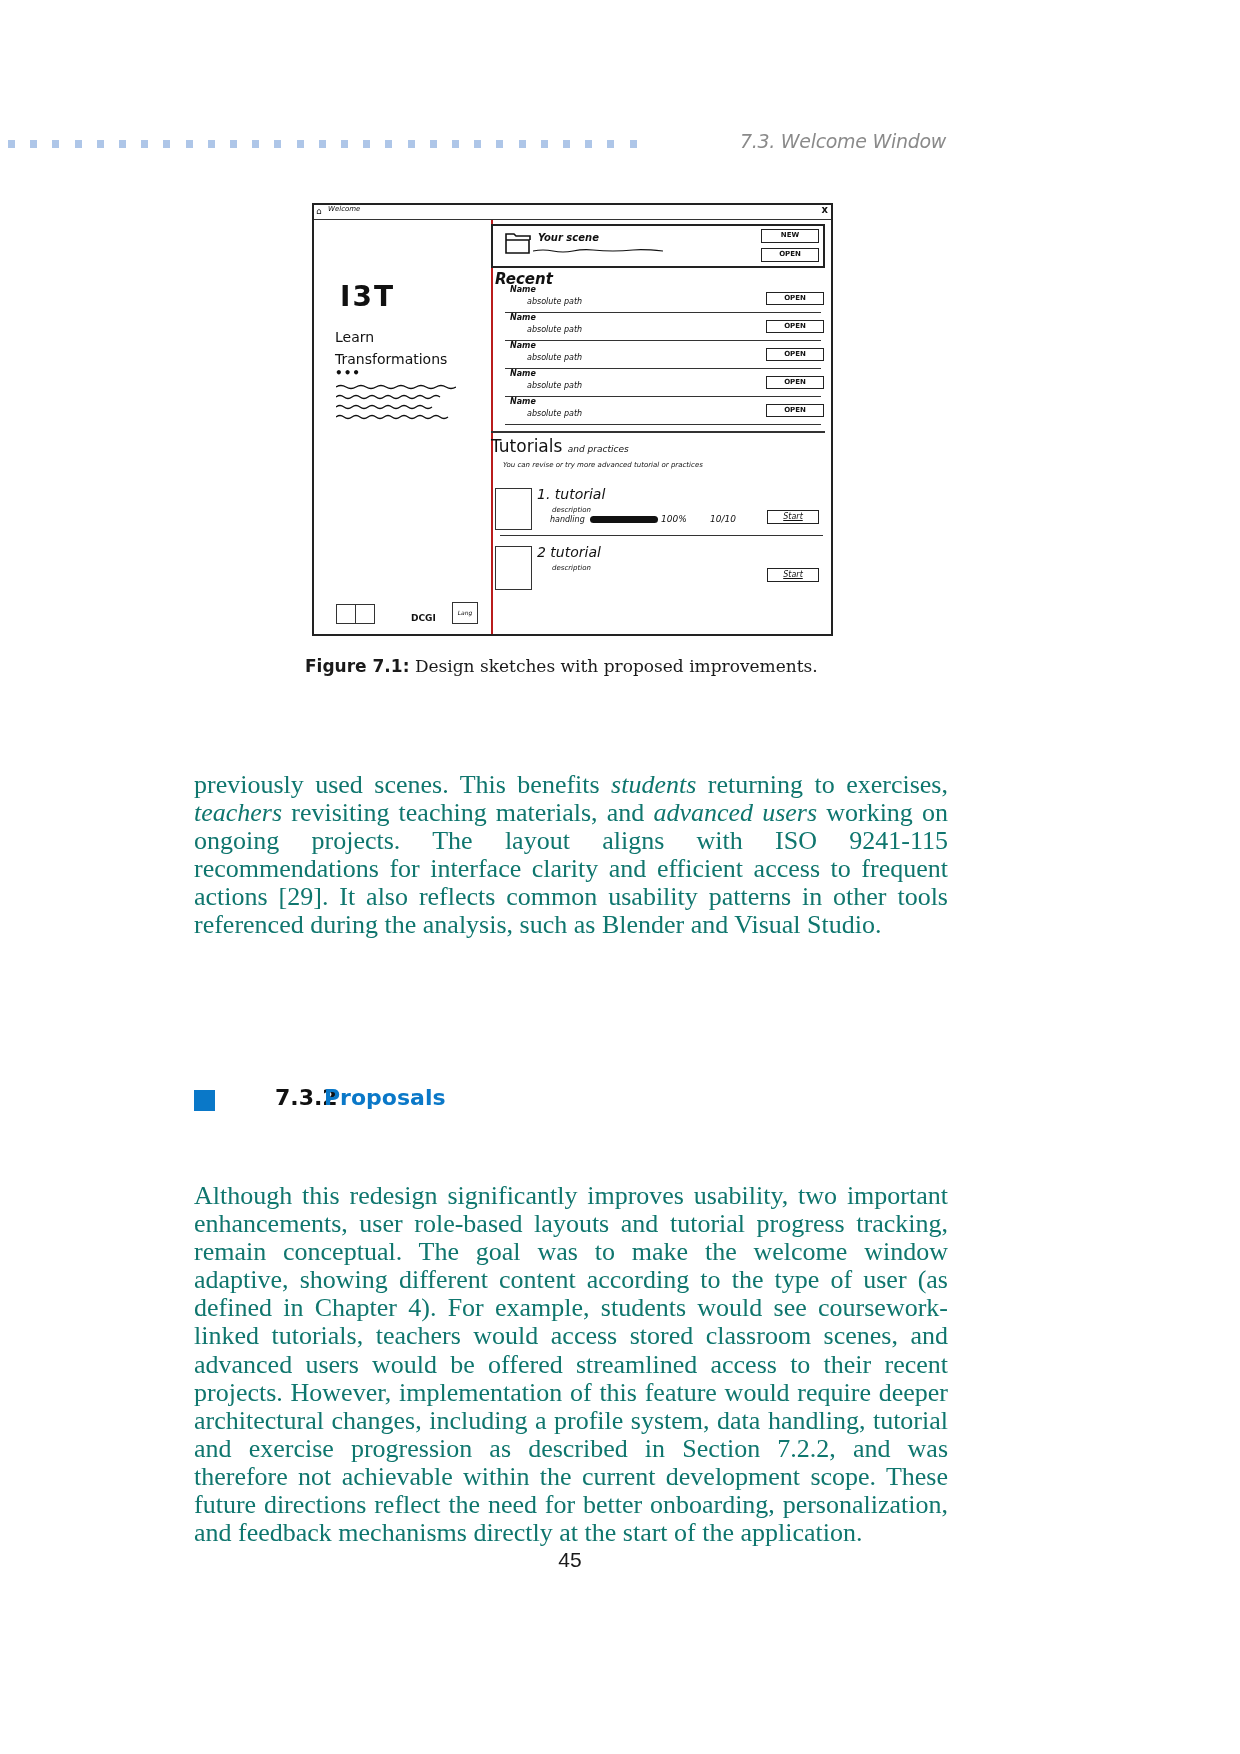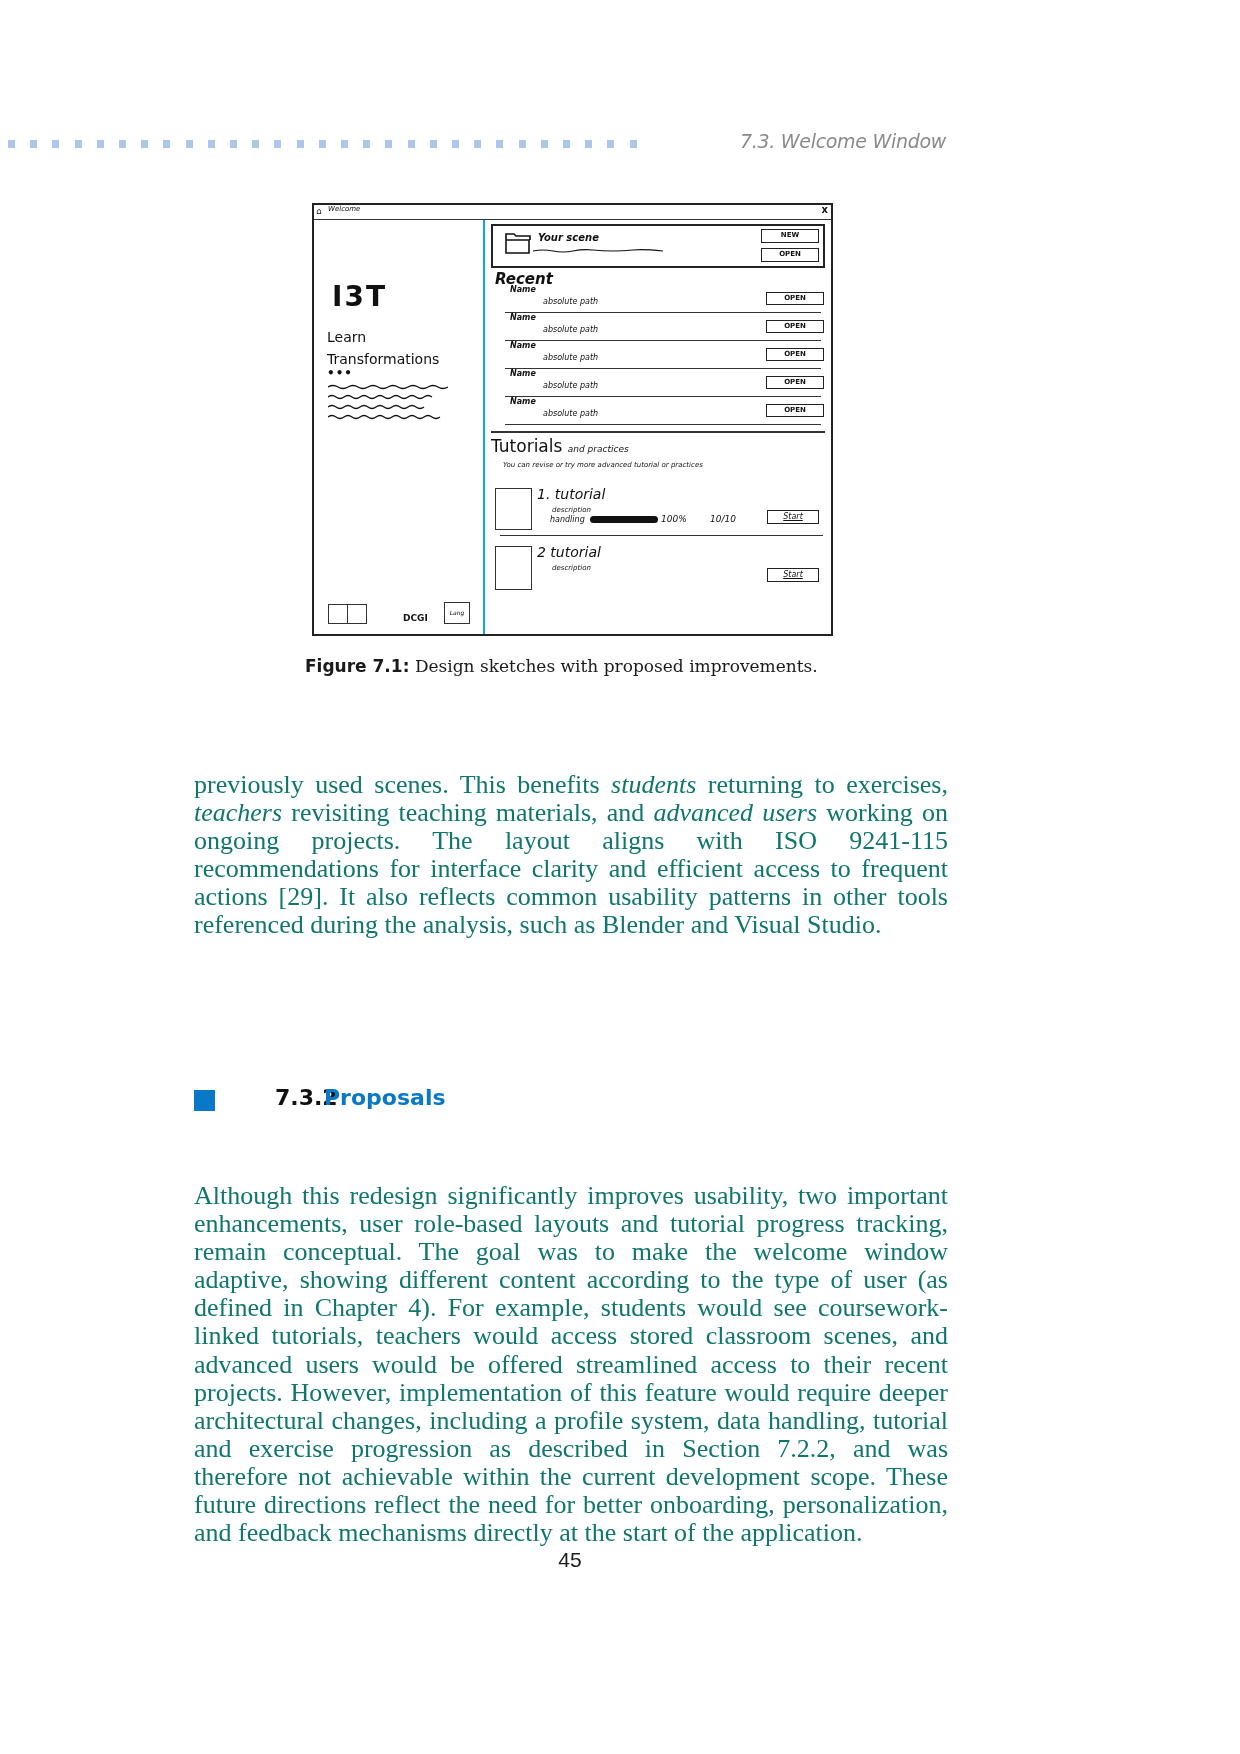--- a/index.html
+++ b/index.html
@@ -9,39 +9,39 @@
   .hdr-dots { position:absolute; left:8px; top:140px; width:705px; height:9px; }
   .hdr-dot { position:absolute; top:0; width:7px; height:8px; background:#aec6e8; }
   .hdr-title { position:absolute; left:740px; top:130px; font-family:"DejaVu Sans", sans-serif; font-style:italic; font-size:19px; color:#8a8a8a; letter-spacing:-0.3px; }
 
   
   .sketch { position:absolute; left:312px; top:203px; width:521px; height:433px; border:2px solid #222; box-sizing:border-box; background:#fff; font-family:"DejaVu Sans", sans-serif; color:#111; }
   .sk-titlebar { position:absolute; left:0; top:0; right:0; height:14px; border-bottom:1.5px solid #333; }
   .sk-title { position:absolute; left:14px; top:0px; font-size:7px; font-style:italic; }
   .sk-home { position:absolute; left:2px; top:1px; font-size:9px; }
   .sk-close { position:absolute; right:3px; top:-1px; font-size:10px; font-weight:bold; }
-  .sk-left { position:absolute; left:0; top:15px; width:169px; bottom:0; border-right:2px solid #0ea5e9; }
+  .sk-left { position:absolute; left:8px; top:15px; width:169px; bottom:0; border-right:2px solid #b91c1c; }
   .sk-right { position:absolute; left:171px; top:15px; right:0; bottom:0; }
 
   .sk-logo { position:absolute; left:18px; top:60px; font-size:28px; font-weight:bold; letter-spacing:2px; }
   .sk-tagline { position:absolute; left:13px; top:106px; font-size:14px; line-height:22px; }
   .sk-dots { position:absolute; left:13px; top:146px; font-size:12px; font-weight:bold; letter-spacing:1px; }
   .squiggle { position:absolute; left:14px; height:6px; }
   .sk-bottom-btn { position:absolute; border:1.5px solid #333; box-sizing:border-box; }
   .sk-dcgi { position:absolute; left:89px; top:393px; font-size:9px; font-weight:bold; }
   .sk-lang { position:absolute; left:130px; top:382px; width:26px; height:22px; border:1.5px solid #333; font-size:6px; font-style:italic; text-align:center; line-height:20px; box-sizing:border-box; }
 
   .sk-scene-box { position:absolute; left:6px; top:4px; right:6px; height:44px; border:2px solid #222; box-sizing:border-box;padding-left:36px; }
   .sk-folder { position:absolute; left:12px; top:6px; width:26px; height:22px; }
   .sk-yourscene { position:absolute; left:45px; top:6px; font-size:10px; font-weight:bold; font-style:italic; }
   .sk-btn { position:absolute; border:1.5px solid #222; box-sizing:border-box; font-size:7px; font-weight:bold; text-align:center; line-height:11px; }
   .sk-recent-h { position:absolute; left:10px; top:50px; font-size:15px; font-weight:bold; font-style:italic; }
   .sk-row { position:absolute; left:20px; right:10px; height:28px; border-bottom:1px solid #333; }
   .sk-row-name { position:absolute; left:5px; top:1px; font-size:8px; font-weight:bold; font-style:italic; }
-  .sk-row-path { position:absolute; left:22px; top:13px; font-size:8px; font-style:italic;margin-left:16px; }
+  .sk-row-path { position:absolute; left:22px; top:13px; font-size:8px; font-style:italic; }
   .sk-row-open { position:absolute; right:-3px; top:8px; width:58px; height:13px; border:1.5px solid #222; box-sizing:border-box; font-size:7px; font-weight:bold; text-align:center; line-height:10px; }
 
   .sk-divider { position:absolute; left:6px; right:6px; top:234px; border-top:2px solid #333; }
   .sk-tut-h { position:absolute; left:6px; top:238px; font-size:17px; }
   .sk-tut-h small { font-size:9px; font-style:italic; }
   .sk-tut-sub { position:absolute; left:18px; top:263px; width:290px; font-size:7px; font-style:italic; line-height:8px; }
   .sk-tut-item { position:absolute; left:10px; right:8px; height:52px; }
   .sk-thumb { position:absolute; left:0; top:0; width:37px; height:42px; border:1.5px solid #333; box-sizing:border-box; }
   .sk-tut-title { position:absolute; left:42px; top:-2px; font-size:14px; font-style:italic; }
   .sk-tut-desc { position:absolute; left:57px; top:18px; font-size:7px; font-style:italic; }

